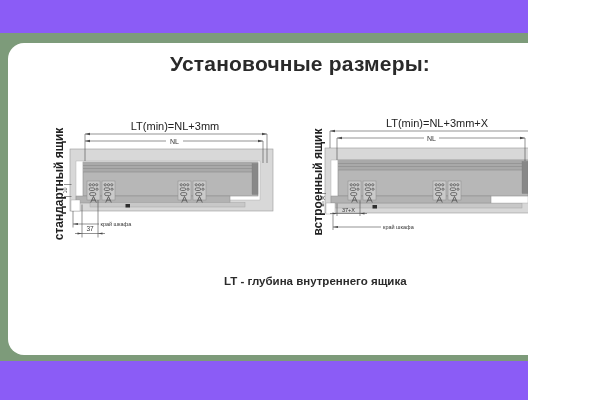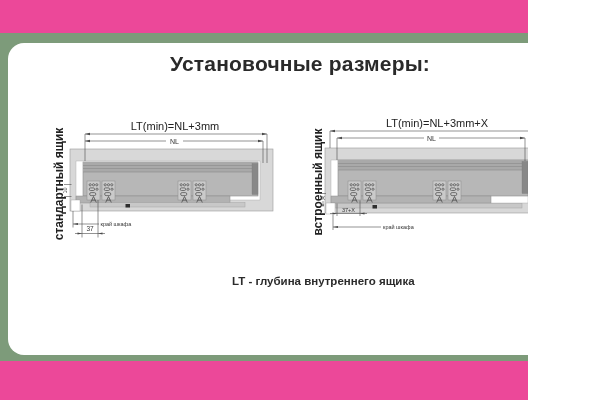--- a/index.html
+++ b/index.html
@@ -1,29 +1,29 @@
 <!DOCTYPE html>
 <html><head>
 <meta charset="utf-8">
 <style>
   html,body{margin:0;padding:0;background:#ffffff;}
   .page{position:relative;width:528px;height:400px;overflow:hidden;
-        font-family:"Liberation Sans",sans-serif;background:#ec4899;}
+        font-family:"Liberation Sans",sans-serif;background:#8b5cf6;}
   .band{position:absolute;left:0;top:33px;width:600px;height:328px;background:#7d9b7a;}
   .card{position:absolute;left:8px;top:43px;width:584px;height:312px;background:#ffffff;border-radius:16px;}
   .title{position:absolute;left:0;top:52px;width:600px;margin:0;text-align:center;
          font-size:21px;font-weight:700;color:#2a2a2a;letter-spacing:.2px;}
   .side-label{position:absolute;width:120px;text-align:center;font-size:12px;font-weight:700;
               color:#222;line-height:14px;transform:rotate(-90deg);transform-origin:center;}
   .side-label.left{left:-1px;top:177px;}
   .side-label.right{left:258px;top:175px;}
   .drawing{position:absolute;width:235px;height:140px;}
   .drawing.left-drawing{left:55px;top:115px;}
   .drawing.right-drawing{left:315px;top:115px;}
-  .legend{position:absolute;left:232px;top:273px;color:#2b2b2b;}
+  .legend{position:absolute;left:224px;top:273px;color:#2b2b2b;}
   .legend-line{font-size:11.5px;font-weight:700;line-height:16px;}
 
   
   .frame{fill:#d8d8d8;stroke:#9a9a9a;stroke-width:.6;}
   .inner{fill:#ffffff;stroke:#a5a5a5;stroke-width:.4;}
   .dbody{fill:#b7b7b7;stroke:#8c8c8c;stroke-width:.6;}
   .railband{fill:#a9a9a9;}
   .stripe{stroke:#8a8a8a;stroke-width:.6;fill:none;}
   .darkstrip{fill:#888888;stroke:#777777;stroke-width:.3;}
   .plate{fill:#cacaca;stroke:#8a8a8a;stroke-width:.5;}

